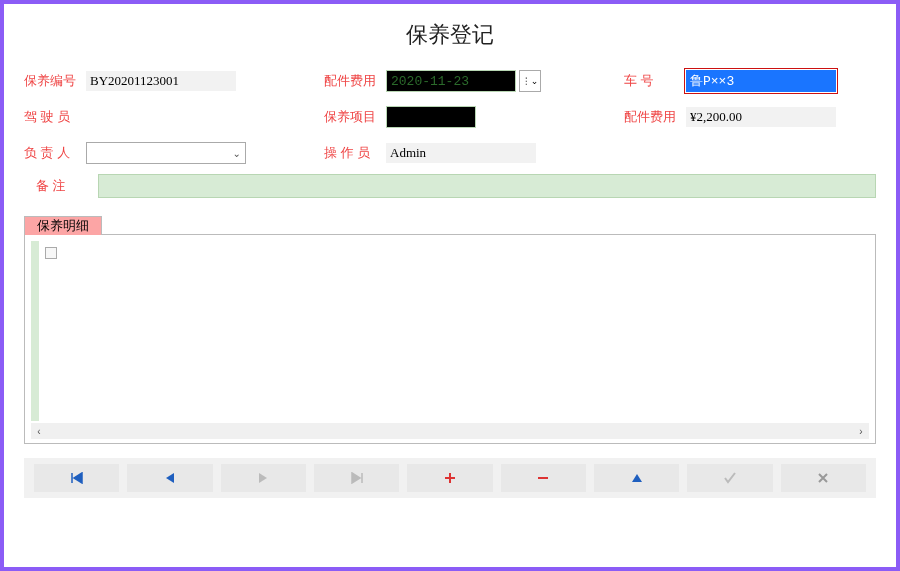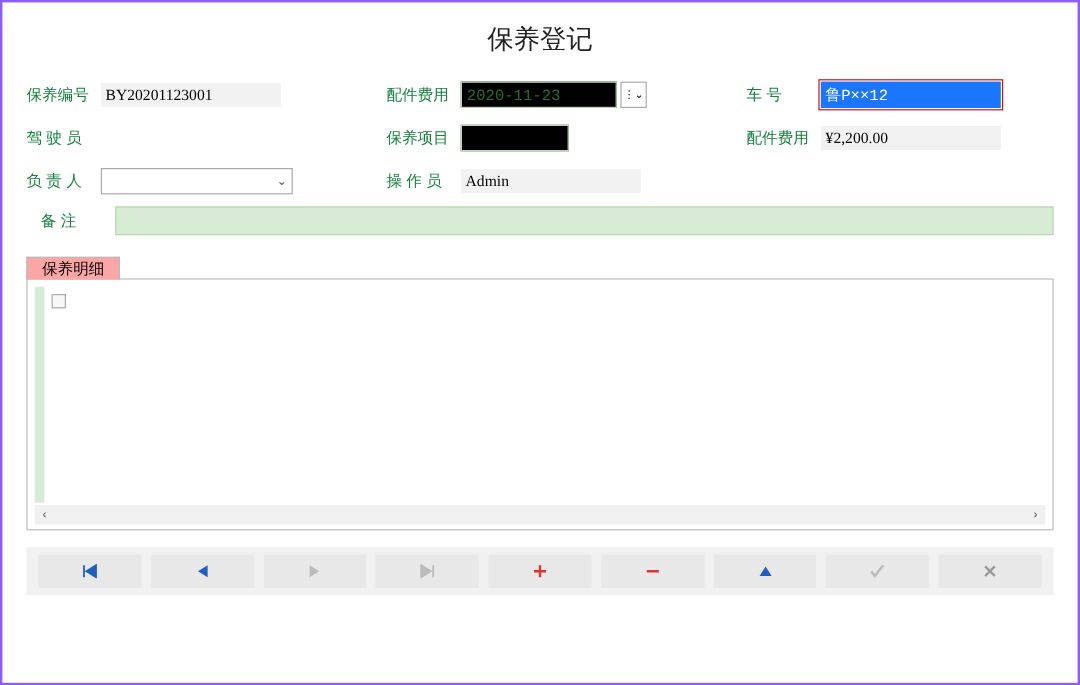--- a/index.html
+++ b/index.html
@@ -6,21 +6,21 @@
   body {
     margin: 0;
     padding: 0;
     font-family: "Microsoft YaHei", Arial, sans-serif;
     font-size: 13px;
     background: #fff;
   }
   .window {
     width: 900px;
     height: 571px;
-    border: 2px solid #8b5cf6;
+    border: 4px solid #8b5cf6;
     padding: 12px 20px 18px 20px;
     position: relative;
     background: #fff;
   }
   .title {
     text-align: center;
     font-size: 22px;
     margin: 4px 0 20px 0;
     color: #222;
   }
@@ -32,21 +32,21 @@
     margin-bottom: 10px;
   }
   .field {
     display: flex;
     align-items: center;
     gap: 4px;
   }
   .label {
     width: 58px;
     flex-shrink: 0;
-    color: #15803d;
+    color: #ef4444;
     white-space: nowrap;
   }
   .val-plain {
     font-family: Liberation Serif, serif;
     background: #f2f2f2;
     padding: 2px 4px;
     min-width: 150px;
     height: 20px;
     display: inline-flex;
     align-items: center;
@@ -201,21 +201,21 @@
       <span class="label">配件费用</span>
       <div class="date-wrap">
         <span class="val-green" style="width:130px">2020-11-23</span>
         <span class="date-btn">
           <span>⋮⌄</span>
         </span>
       </div>
     </div>
     <div class="field">
       <span class="label">车    号</span>
-      <span class="val-blue" style="width:150px">鲁P××12</span>
+      <span class="val-blue" style="width:150px">鲁P××3</span>
     </div>
 
     <div class="field">
       <span class="label">驾 驶 员</span>
     </div>
     <div class="field">
       <span class="label">保养项目</span>
       <span class="val-green" style="width:90px"></span>
     </div>
     <div class="field">

